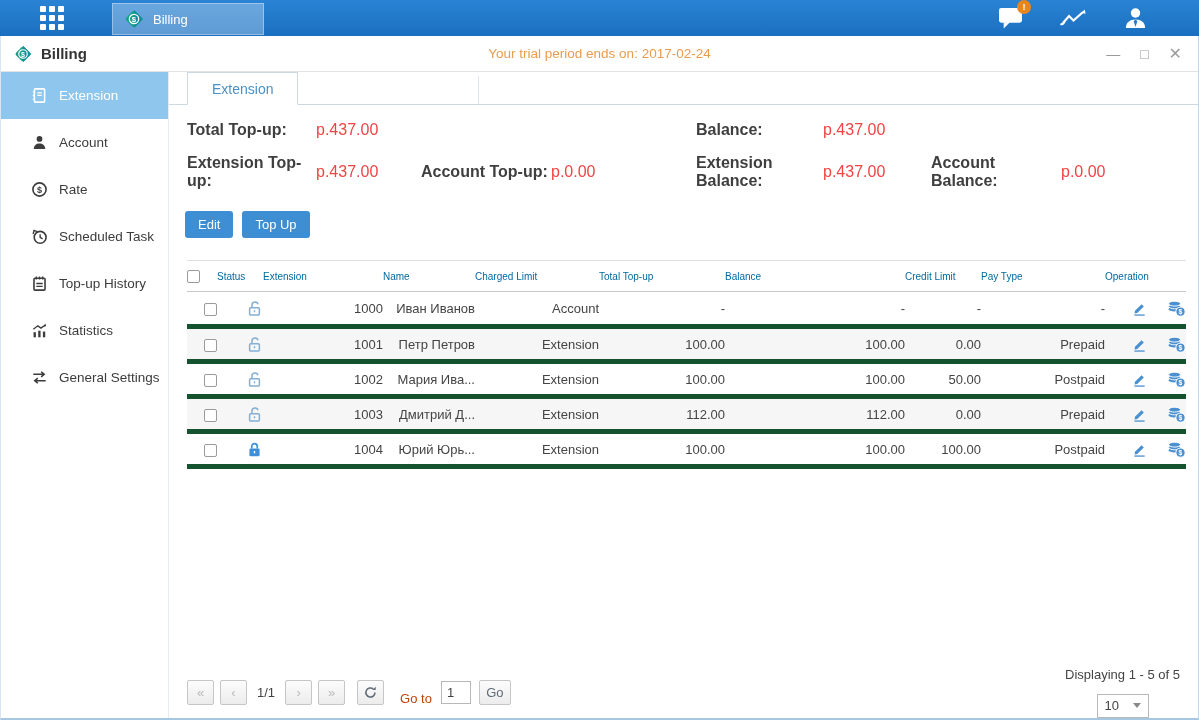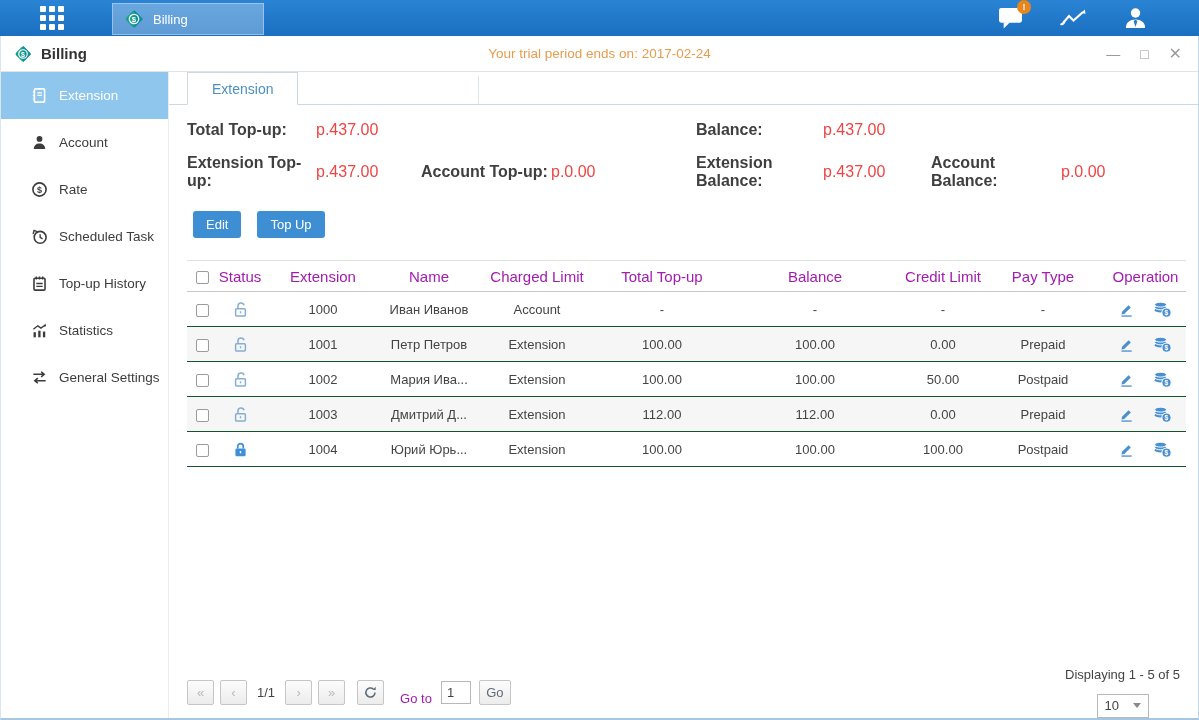--- a/index.html
+++ b/index.html
@@ -56,53 +56,53 @@
   .tab-ghost-divider { position:absolute; left:309px; top:4px; bottom:0;
     width:1px; background:#dde6ee; }
 
   .content-body { flex:1; min-height:0; }
   .summary { margin:16px 18px 0; display:grid;
     grid-template-columns:129px 105px 130px 145px 127px 108px 130px 1fr;
     row-gap:15px; font-size:16px; align-items:center; }
   .summary .lbl { font-weight:bold; color:#3f3f3f; }
   .summary .val { color:#ef4444; }
 
-  .actions { margin:21px 0 0 24px; display:flex; gap:16px; }
+  .actions { margin:21px 0 0 16px; display:flex; gap:9px; }
   .btn-blue { background:#3d8ed2; color:#fff; border:none; border-radius:3px;
     font-size:13px; height:27px; padding:0 13px; cursor:pointer;
     font-family:inherit; }
 
   .grid-wrap { margin:22px 18px 0; }
   table { width:100%; border-collapse:collapse; table-layout:fixed; }
   thead tr { border-top:1px solid #e0e0e0; }
-  th { height:31px; font-weight:normal; font-size:15px; color:#a21caf;
-    border-bottom:1px solid #c8c8c8; text-align:center; }
-  td { height:35px; font-size:13px; color:#444; text-align:center;
-    border-bottom:1px solid #14532d; overflow:hidden; white-space:nowrap;
+  th { height:31px; font-weight:normal; font-size:10px; color:#0369a1;
+    border-bottom:1px solid #c8c8c8; text-align:left; }
+  td { height:35px; font-size:13px; color:#444; text-align:right;
+    border-bottom:5px solid #14532d; overflow:hidden; white-space:nowrap;
     text-overflow:ellipsis; }
   tbody tr:nth-child(even) { background:#f6f6f6; }
   .cb { width:13px; height:13px; border:1px solid #9b9b9b; border-radius:2px;
     background:#fff; display:inline-block; vertical-align:middle; cursor:pointer; }
   .lock { width:17px; height:17px; color:#85aed2; cursor:pointer; vertical-align:middle; }
   .lock.locked { color:#3d8fd9; }
   .op-cell svg { cursor:pointer; color:#4a90d0; vertical-align:middle; }
   .op-cell .pencil { width:15px; height:15px; margin-right:16px; }
   .op-cell .coins { width:19px; height:17px; }
 
   
   .footer { flex:0 0 auto; height:46px; display:flex; align-items:center;
     padding:0 18px 6px; }
   .pager { display:flex; align-items:center; }
   .pg-btn { width:27px; height:25px; border:1px solid #c6c6c6; border-radius:2px;
     background:linear-gradient(180deg,#fcfcfc,#ececec); color:#b9b9b9;
     font-size:13px; display:flex; align-items:center; justify-content:center;
     cursor:pointer; margin-right:6px; font-family:inherit; }
   .pg-btn.dark { color:#5f6b76; }
   .page-ind { font-size:13px; color:#444; margin:0 10px 0 4px; }
-  .goto-label { font-size:13px; color:#a21caf; margin:12px 9px 0 10px; }
+  .goto-label { font-size:13px; color:#c2410c; margin:12px 9px 0 10px; }
   .goto-input { width:30px; height:23px; border:1px solid #b8b8b8; font-size:13px;
     padding:0 5px; color:#444; font-family:inherit; margin-right:8px; }
   .footer-right { margin-left:auto; display:flex; align-items:center; gap:12px;flex-direction:column; }
   .displaying { font-size:13px; color:#444; }
   .page-size { width:52px; height:24px; border:1px solid #b8b8b8; background:#fff;
     display:flex; align-items:center; padding:0 7px; font-size:13px; color:#444;
     cursor:pointer; }
   .caret { margin-left:auto; width:0; height:0; border-left:4.5px solid transparent;
     border-right:4.5px solid transparent; border-top:5px solid #8a8a8a; }
 </style>

